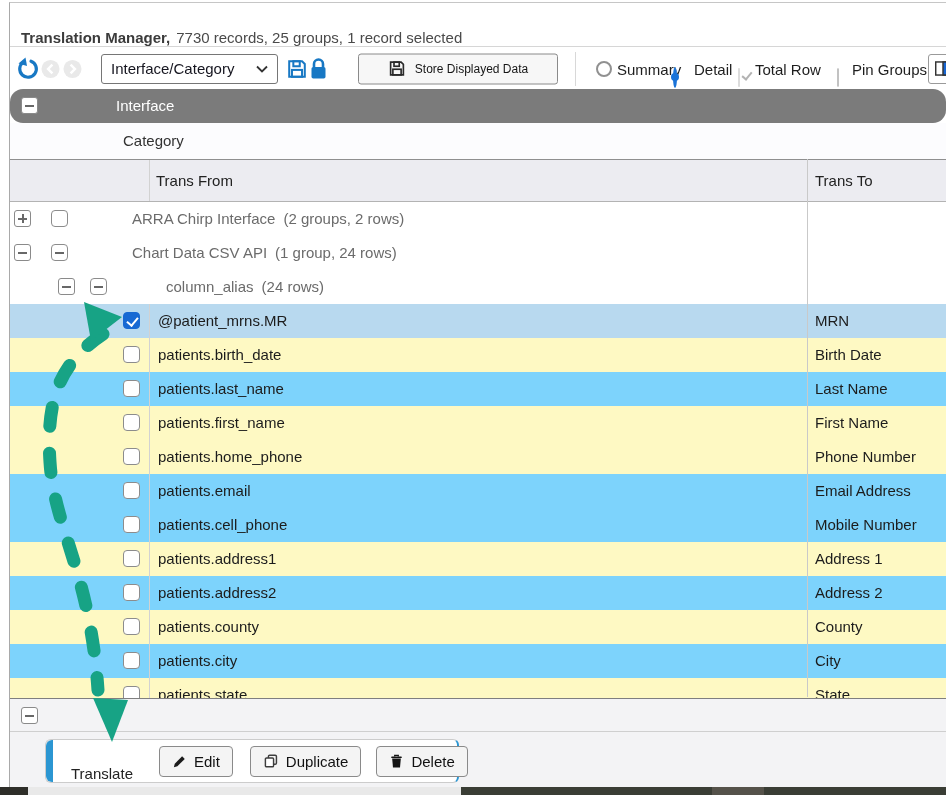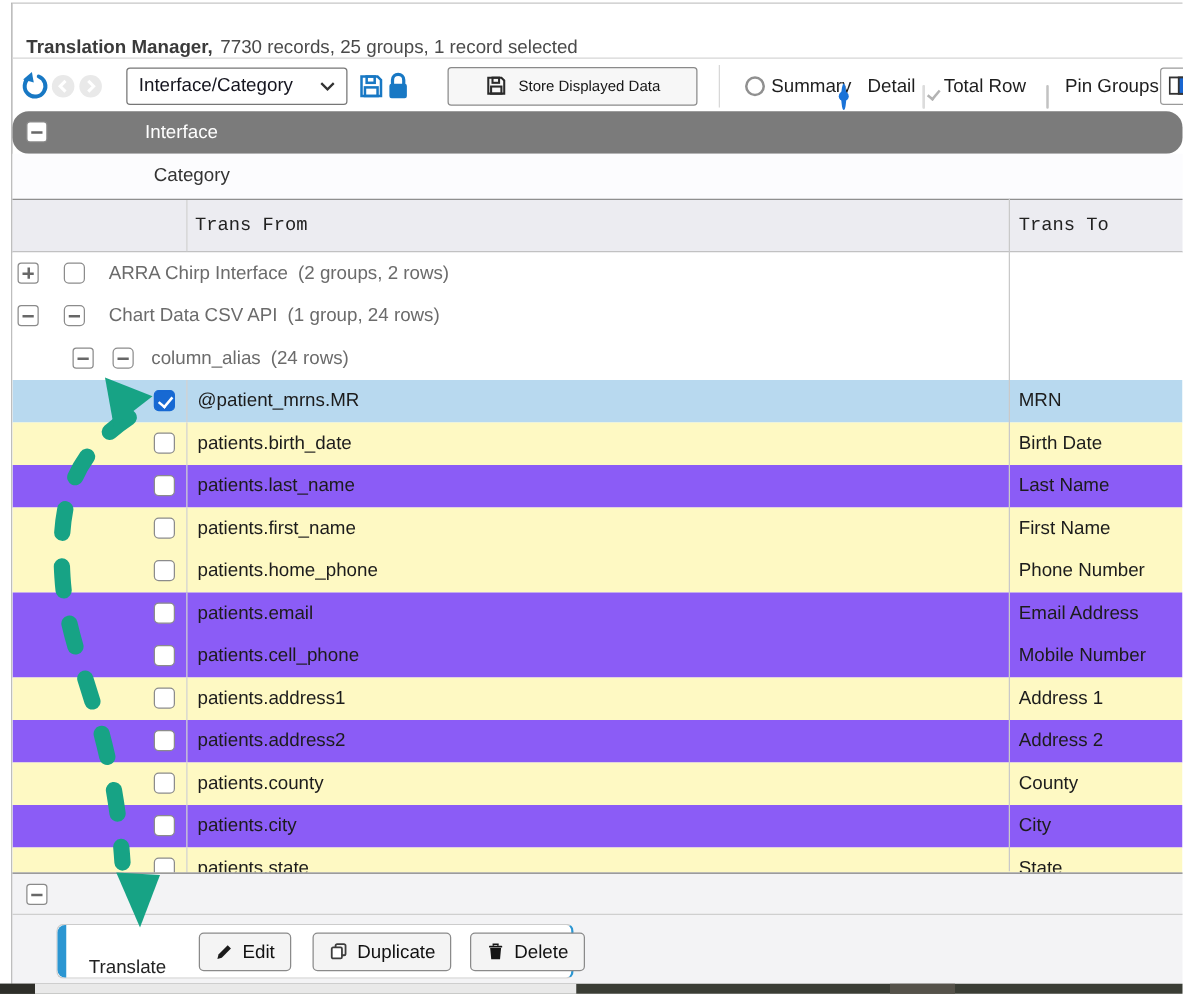--- a/index.html
+++ b/index.html
@@ -45,37 +45,37 @@
   .col-btn { left:918px; width:30px; height:30px; border:1px solid #9a9a9a; border-radius:3px;
              background:#fff; display:flex; align-items:center; justify-content:center; }
 
   
   .hdr-interface { position:absolute; left:0; top:86px; width:100%; height:34px; background:#7b7b7b;border-radius:13px; }
   .hdr-interface .hdr-label { position:absolute; left:106px; line-height:34px; color:#fff; font-size:15px; }
   .hdr-minus { position:absolute; left:11px; top:8px; background:#fff; border-color:#fff; }
   .hdr-category { position:absolute; left:0; top:120px; width:100%; height:36px; background:#fcfcfe; }
   .hdr-category .hdr-label { position:absolute; left:113px; line-height:36px; color:#333; font-size:15px; }
   .hdr-trans { position:absolute; left:0; top:156px; width:100%; height:43px; background:#ececf1;
-               border-top:1px solid #8f8f8f; border-bottom:1px solid #b3b3b3;font-family:Liberation Mono, monospace; }
+               border-top:1px solid #8f8f8f; border-bottom:1px solid #b3b3b3; }
   .hdr-trans .from-h { position:absolute; left:146px; line-height:41px; color:#222; font-size:15px; }
   .hdr-trans .to-h   { position:absolute; left:805px; line-height:41px; color:#222; font-size:15px; }
   .hdr-trans .vline  { top:0; height:100%; }
 
   .col-divider { position:absolute; left:797px; top:156px; width:1px; height:538px; background:#c9c9c9; z-index:4; }
 
   
   .grid-body { position:absolute; left:0; top:199px; width:100%; height:496px; overflow:hidden; background:#fff; }
   .grow { position:relative; height:34px; background:#fff; }
   .lrow { position:relative; height:34px; background:#fef9c3; }
-  .lrow.alt { background:#8b5cf6; }
+  .lrow.alt { background:#7dd3fc; }
   .lrow.selected { background:#b8d9ef; }
   .vline { position:absolute; left:139px; top:0; width:1px; height:34px; background:#d2d2d2; }
   .from-cell { position:absolute; left:148px; line-height:34px; font-size:15px; color:#1c1c1c; white-space:nowrap; }
   .to-cell   { position:absolute; left:805px; line-height:34px; font-size:15px; color:#1c1c1c; white-space:nowrap; }
-  .g-label { position:absolute; line-height:34px; font-size:15px; color:#6b6b6b; white-space:nowrap; }
+  .g-label { position:absolute; line-height:34px; font-size:15px; color:#6b6b6b; white-space:nowrap;margin-left:45px; }
   .g-count { margin-left:8px; }
   .lv1-ex { left:4px; }  .lv1-cb { left:41px; }  .lv1-la { left:77px; }
   .lv2-ex { left:48px; } .lv2-cb { left:80px; }  .lv2-la { left:111px; }
   .row-cb { left:113px; }
 
   
   .cb { position:absolute; top:8px; width:17px; height:17px; border:1.5px solid #8c8c8c;
         border-radius:4px; background:#fff; }
   .cb.indet::before { content:""; position:absolute; left:3px; right:3px; top:50%; height:2px;
                       margin-top:-1px; background:#666; }

